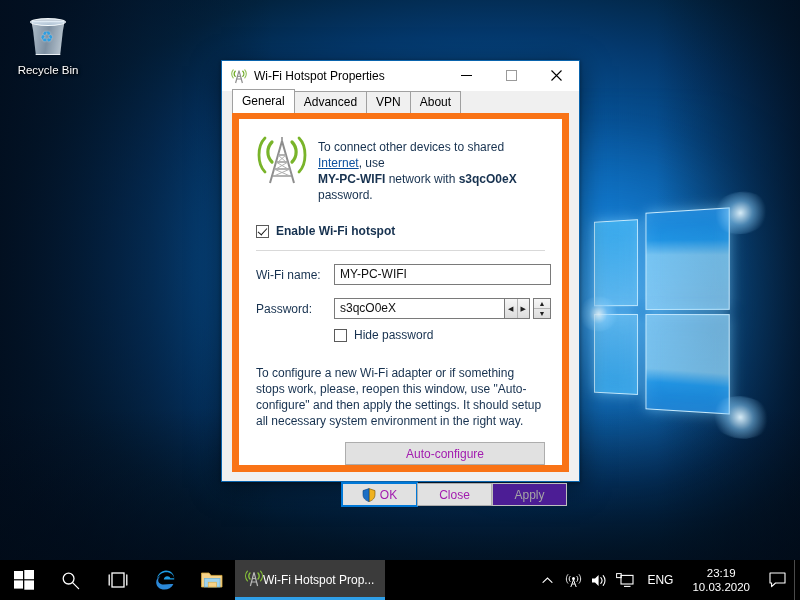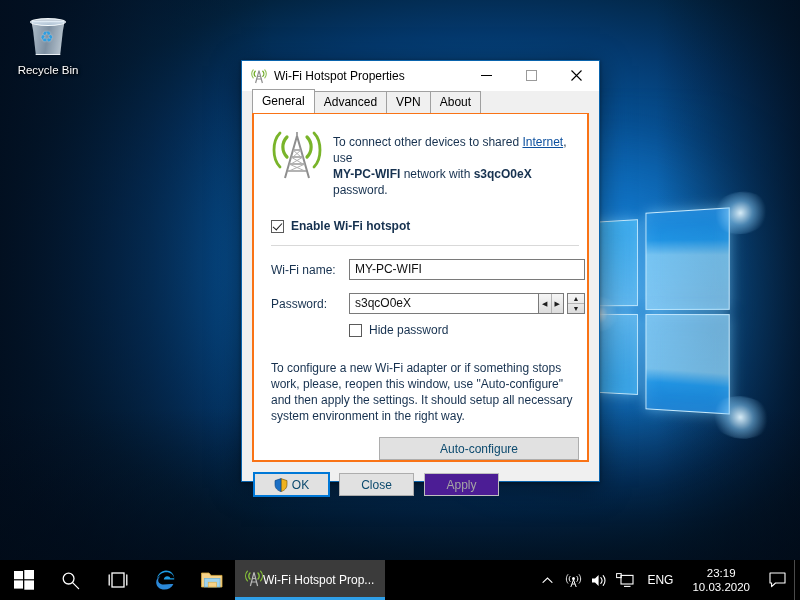--- a/index.html
+++ b/index.html
@@ -100,21 +100,21 @@
   }
 
   
   #dialog {
     position: absolute;
     left: 221px; top: 60px;
     width: 359px; height: 422px;
     background: #f0f0f0;
     border: 1px solid #0a64ad;
     box-shadow: 0 6px 26px rgba(0,0,0,0.50), 0 1px 4px rgba(0,0,0,0.4);
-    display: flex; flex-direction: column; margin-left: 20px;
+    display: flex; flex-direction: column;
   }
   #titlebar {
     height: 30px; background: #ffffff;
     display: flex; align-items: center;
     border-bottom: 1px solid #ffffff;
     flex: none;
   }
   .tb-icon {
     width: 16px; height: 16px; margin-left: 9px; margin-right: 7px;
     position: relative; flex: none;
@@ -150,24 +150,24 @@
   .tab.active {
     background: #ffffff;
     position: relative;
     padding-top: 4px; padding-bottom: 4px;
     margin-top: -2px;
     z-index: 3;
   }
   #tabpanel {
     margin: 0 10px;
     background: #ffffff;
-    border: 2px solid #f97316;
+    border: 7px solid #f97316;
     flex: 1;
     position: relative;
-    padding: 12px 2px 0 11px;
+    padding: 12px 11px 0 11px;
     margin-top: -1px;
   }
 
   
   .hdr-row { display: flex; align-items: flex-start; gap: 10px; }
   .tower-big { width: 52px; height: 52px; flex: none; margin-left: 6px; margin-top: 2px; }
   .hdr-text {
     font-size: 12px; color: #16314f; line-height: 16px;
     padding-top: 8px;
   }
@@ -232,40 +232,40 @@
   .hide-label { font-size: 12px; color: #16314f; }
 
   .note {
     font-size: 12px; color: #16314f; line-height: 16px;
     margin: 23px 6px 0 6px;
   }
   .auto-wrap { display: flex; justify-content: flex-end; margin: 13px 6px 0 6px; }
 
   .btn {
     font-family: "Liberation Sans", sans-serif;
-    font-size: 12px; color: #0c4a6e;
+    font-size: 12px; color: #a21caf;
     background: #e1e1e1;
     border: 1px solid #adadad;
     height: 23px; min-width: 75px;
     display: inline-flex; align-items: center; justify-content: center;
     gap: 4px; cursor: default;
   }
   .btn.wide { width: 200px; }
   .btn.primary {
     border: 1px solid #0078d7;
     outline: 1px solid #0078d7;
     outline-offset: 0px;
     background: #e1e1e1;
   }
   .btn.disabled { color: #a5a5a5; background: #4c1d95; border-color: #bfbfbf; }
 
   #footer {
     height: 45px; flex: none;
-    display: flex; align-items: center; 
-    gap: 10px; padding: 0 12px;
+    display: flex; align-items: center; justify-content: flex-end;
+    padding: 0 12px;
   }
   .shield { width: 14px; height: 14px; flex: none; }
 
   
   #taskbar {
     position: absolute; left: 0; bottom: 0;
     width: 800px; height: 40px;
     background: #000000;
     display: flex; align-items: stretch;
   }

